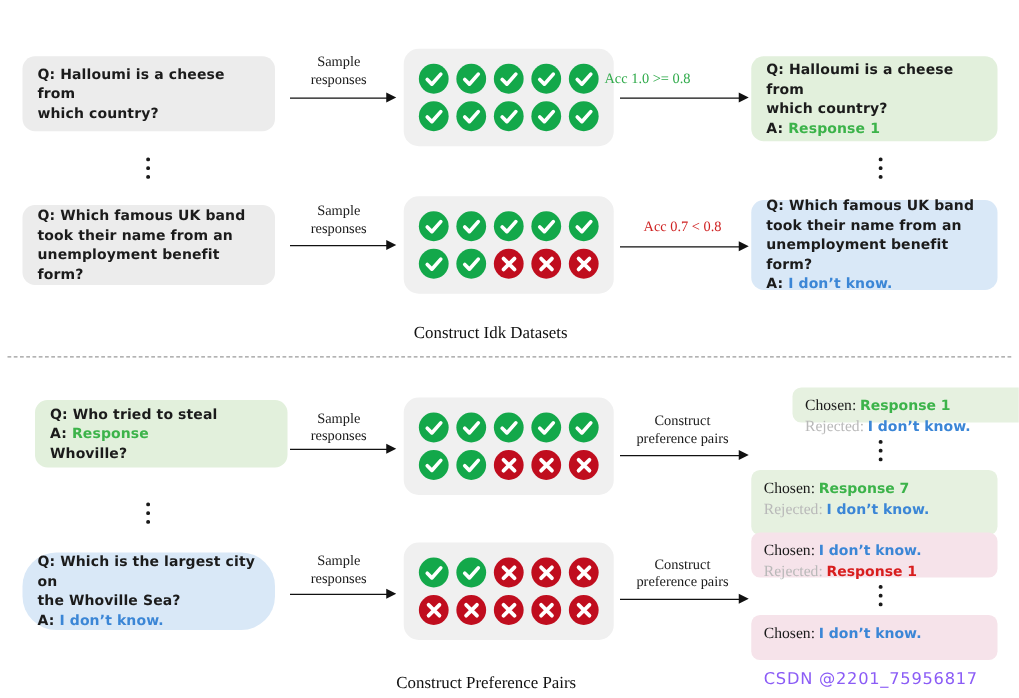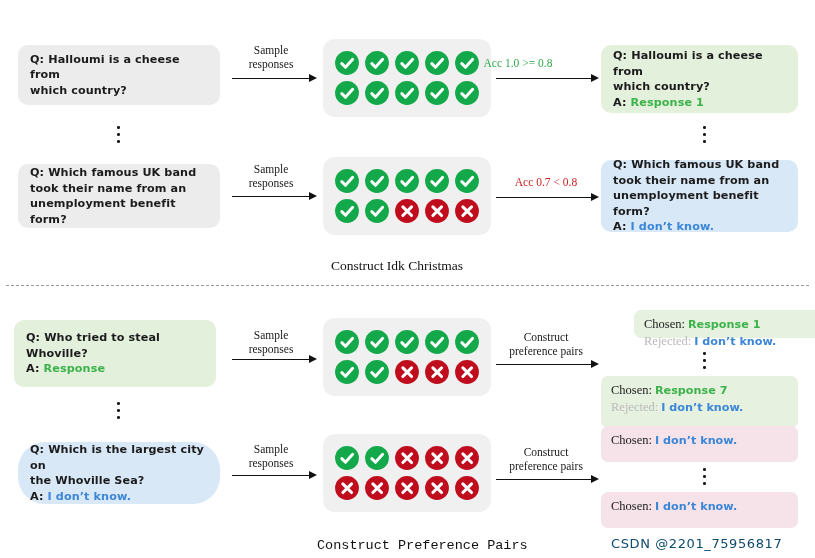--- a/index.html
+++ b/index.html
@@ -97,21 +97,21 @@
     border-top:1.6px dashed #9a9a9a;
   }
   .caption{
     position:absolute;
     font-family:"Liberation Serif", serif;
     font-size:13.5px;color:#111;white-space:nowrap;
   }
   .watermark{
     position:absolute;
     font-family:"DejaVu Sans", sans-serif;
-    font-size:13px;color:#0c4a6e;white-space:nowrap;letter-spacing:.6px;
+    font-size:13px;color:#8b5cf6;white-space:nowrap;letter-spacing:.6px;
   }
 </style>
 </head>
 <body>
 
 <div id="stage">
 
 
   <div class="abs qbox qbox-grey" style="left:18px;top:45px;width:202px;height:60px;">
     <div class="inner">
@@ -271,31 +271,31 @@
       <div>Q: Which famous UK band</div>
       <div>took their name from an</div>
       <div>unemployment benefit form?</div>
       <div>
         <span>A:</span>
         <span class="ans-blue">I don’t know.</span>
       </div>
     </div>
   </div>
 
-  <div class="caption" style="left:331px;top:258px;">Construct Idk Christmas</div>
+  <div class="caption" style="left:331px;top:258px;">Construct Idk Datasets</div>
   <div class="dashed" style="left:6px;top:285px;width:803px;"></div>
 
-  <div class="abs qbox qbox-green" style="left:14px;top:320px;width:202px;height:67px;">
+  <div class="abs qbox qbox-green" style="left:28px;top:320px;width:202px;height:54px;">
     <div class="inner">
       <div>Q: Who tried to steal</div>
-      <div>Whoville?</div>
       <div>
         <span>A:</span>
         <span class="ans-green">Response</span>
       </div>
+      <div>Whoville?</div>
     </div>
   </div>
 
   <div class="arrow-label" style="left:234px;top:329px;width:74px;">
     <div>Sample</div>
     <div>responses</div>
   </div>
   <div class="arrow-line" style="left:232px;top:359px;width:78px;"></div>
   <div class="arrow-head" style="left:309px;top:354.5px;"></div>
 
@@ -457,32 +457,36 @@
     <div>preference pairs</div>
   </div>
   <div class="arrow-line" style="left:496px;top:479px;width:96px;"></div>
   <div class="arrow-head" style="left:591px;top:474.5px;"></div>
 
   <div class="abs prefbox prefbox-pink" style="left:601px;top:426px;width:197px;height:36px;">
     <div>
       <span class="lbl-chosen">Chosen:</span>
       <span class="val val-blue">I don’t know.</span>
     </div>
+    <div>
+      <span class="lbl-rejected">Rejected:</span>
+      <span class="val val-red">Response 1</span>
+    </div>
   </div>
 
   <div class="vdots" style="left:703px;top:468px;">
     <i></i>
       <i></i>
       <i></i>
   </div>
 
   <div class="abs prefbox prefbox-pink" style="left:601px;top:492px;width:197px;height:36px;">
     <div>
       <span class="lbl-chosen">Chosen:</span>
       <span class="val val-blue">I don’t know.</span>
     </div>
   </div>
 
-  <div class="caption" style="left:317px;top:538px;font-family:Liberation Mono, monospace;">Construct Preference Pairs</div>
+  <div class="caption" style="left:317px;top:538px;">Construct Preference Pairs</div>
 
   <div class="watermark" style="left:611px;top:536px;">CSDN @2201_75956817</div>
 
 </div>
 
 </body></html>

